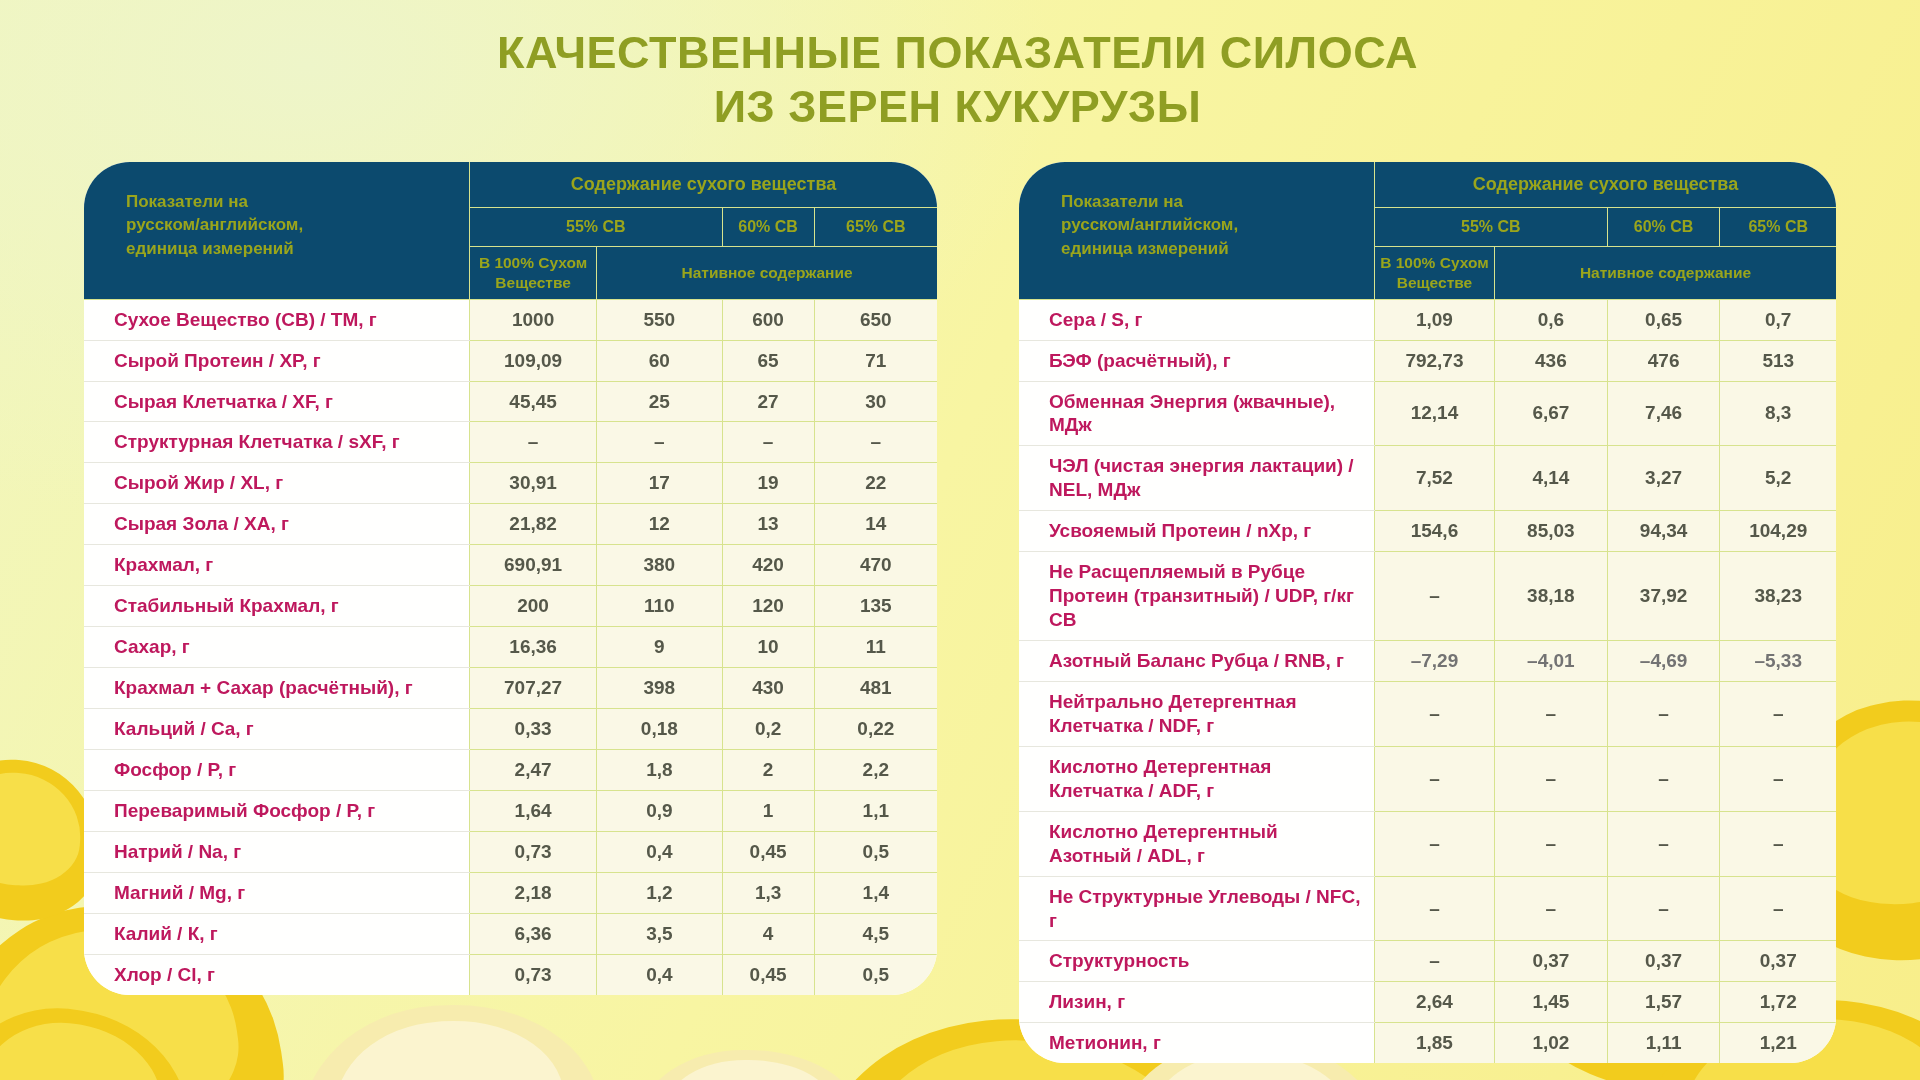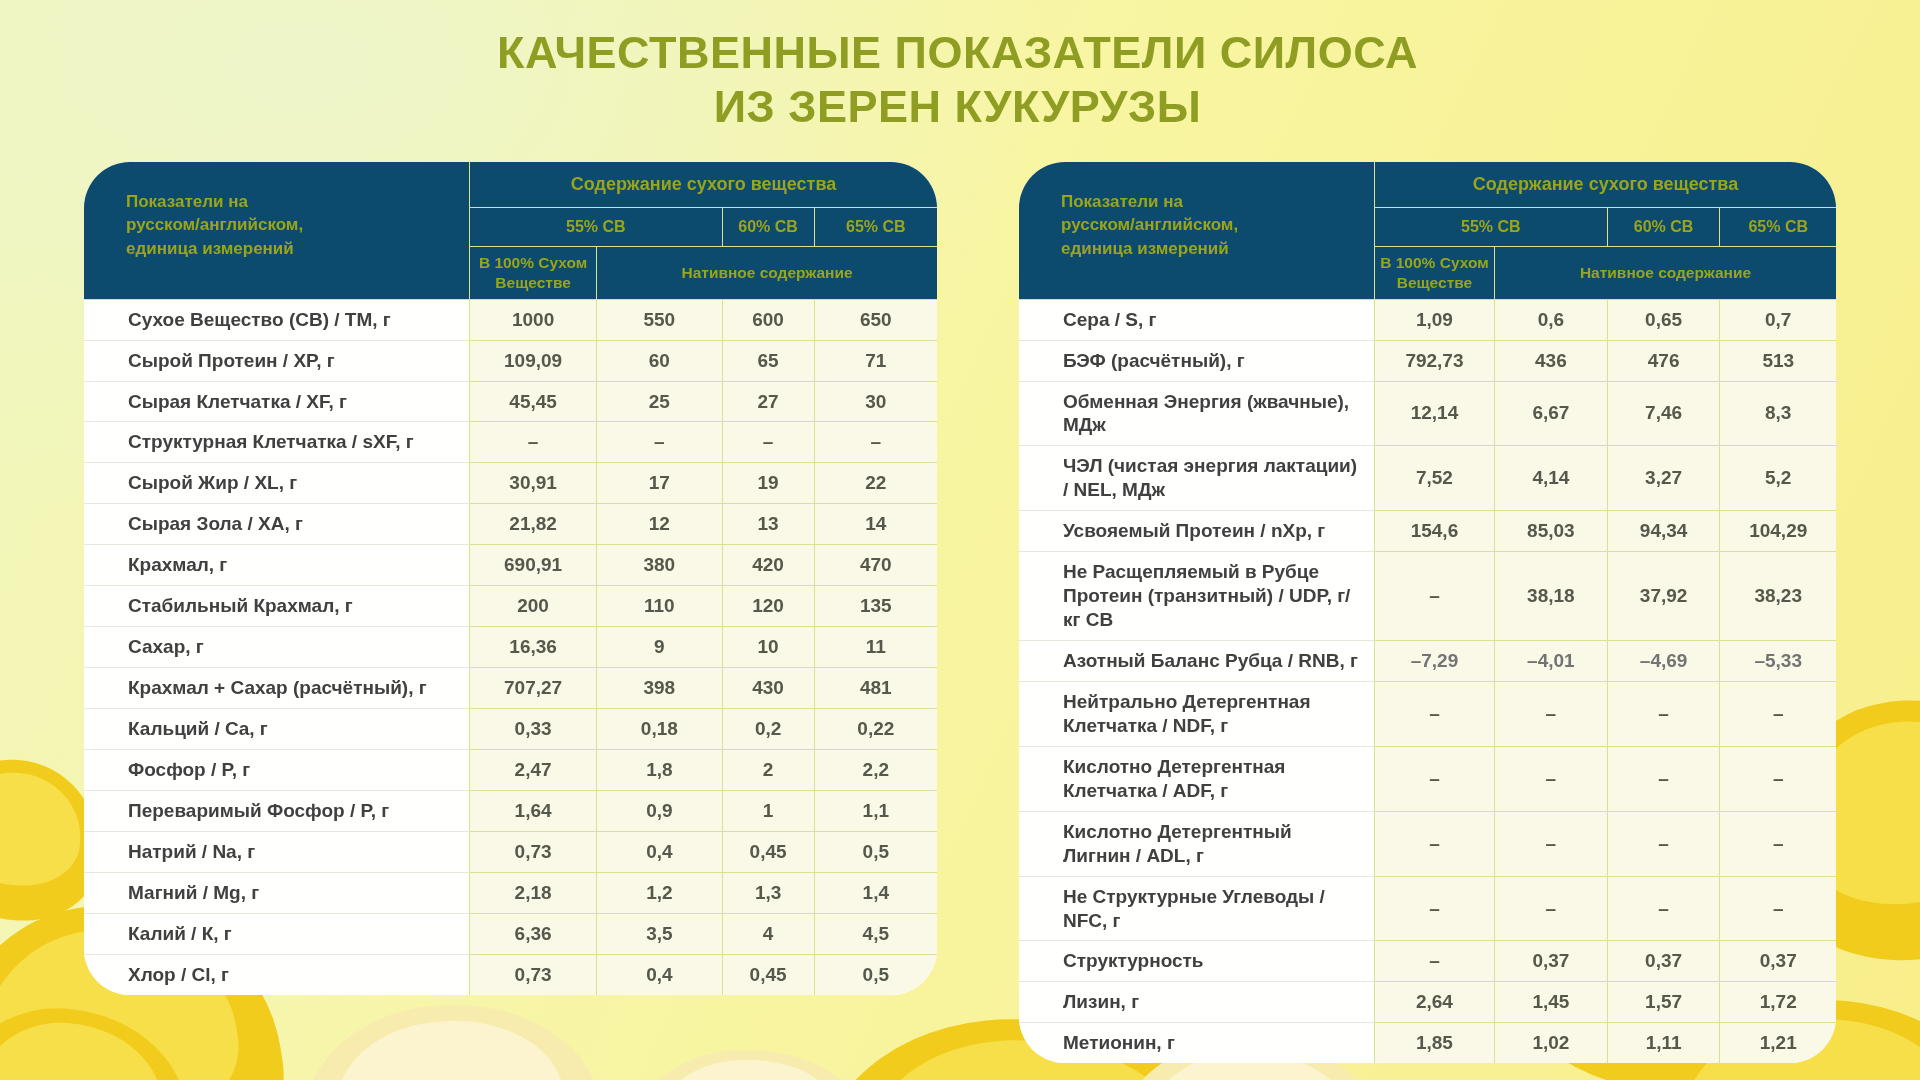--- a/index.html
+++ b/index.html
@@ -66,23 +66,23 @@
     text-align: left; vertical-align: middle;
     padding: 0 10px 10px 42px;
     font-size: 17px; line-height: 1.4;
     white-space: pre-line;
   }
   th.group-head { font-size: 18px; padding: 12px 8px; }
   th.dm-head    { font-size: 16px; padding: 10px 4px; }
   th.sub-head   { font-size: 15.5px; padding: 6px 4px; line-height: 1.28; white-space: pre-line; }
 
   td.row-label {
-    background: #fffffe; color: #404040;
+    background: #fffffe; color: #be185d;
     font-weight: bold; font-size: 19px; line-height: 1.26;
-    padding: 8px 12px 8px 44px;
+    padding: 8px 12px 8px 30px;
     border-top-color: #e7e7de; border-bottom-color: #e7e7de;
   }
   td.val {
     background: #faf8e6; color: #55584a;
     font-weight: bold; font-size: 19px;
     text-align: center; vertical-align: middle;
     padding: 8px 6px;
   }
   td.val.neg { color: #737373; }
 </style>
@@ -344,21 +344,21 @@
               <td class="val">–</td>
             </tr>
             <tr>
               <td class="row-label">Кислотно Детергентная Клетчатка / ADF, г</td>
               <td class="val">–</td>
               <td class="val">–</td>
               <td class="val">–</td>
               <td class="val">–</td>
             </tr>
             <tr>
-              <td class="row-label">Кислотно Детергентный Лигнин / ADL, г</td>
+              <td class="row-label">Кислотно Детергентный Азотный / ADL, г</td>
               <td class="val">–</td>
               <td class="val">–</td>
               <td class="val">–</td>
               <td class="val">–</td>
             </tr>
             <tr>
               <td class="row-label">Не Структурные Углеводы / NFC, г</td>
               <td class="val">–</td>
               <td class="val">–</td>
               <td class="val">–</td>

